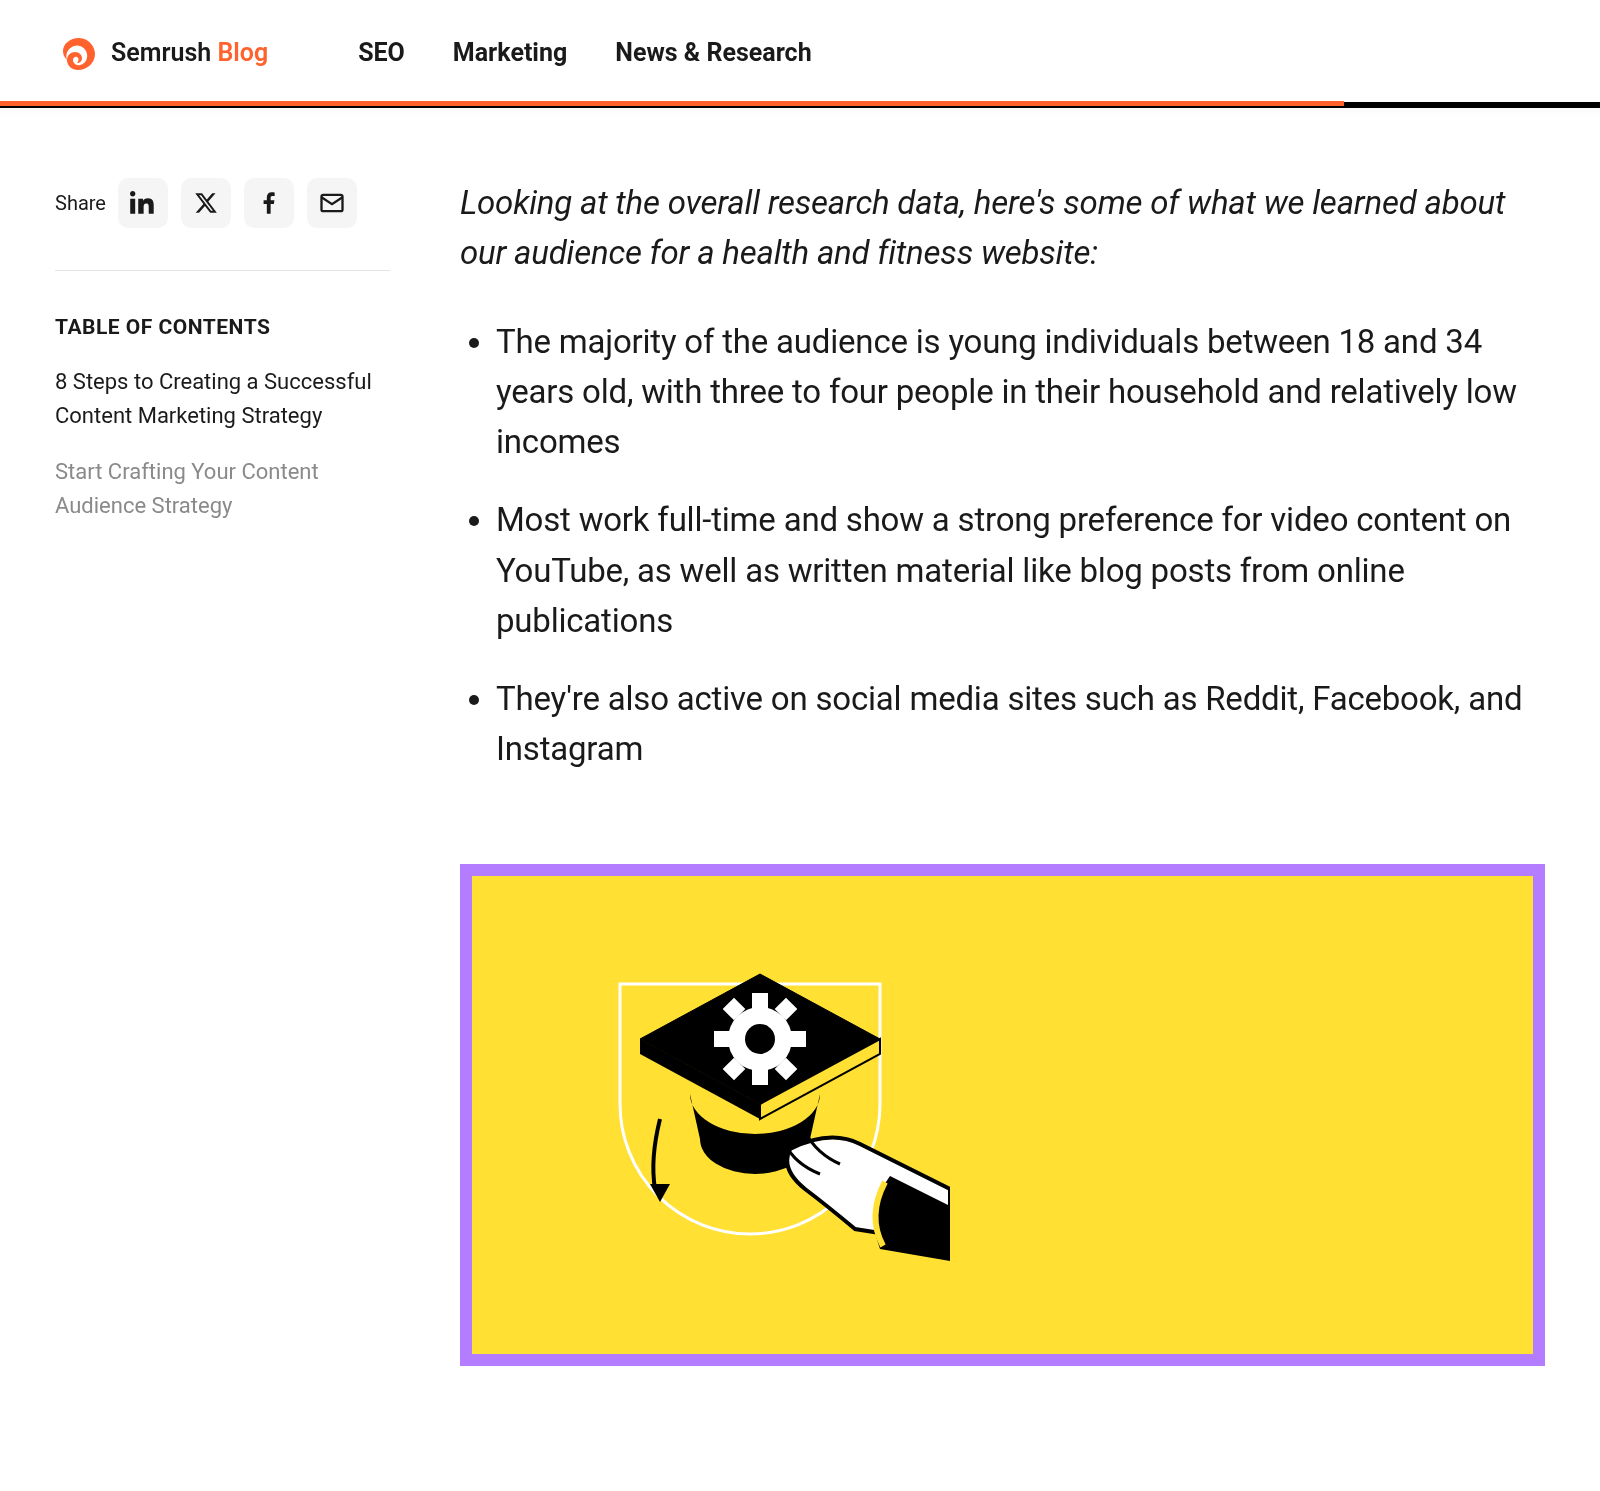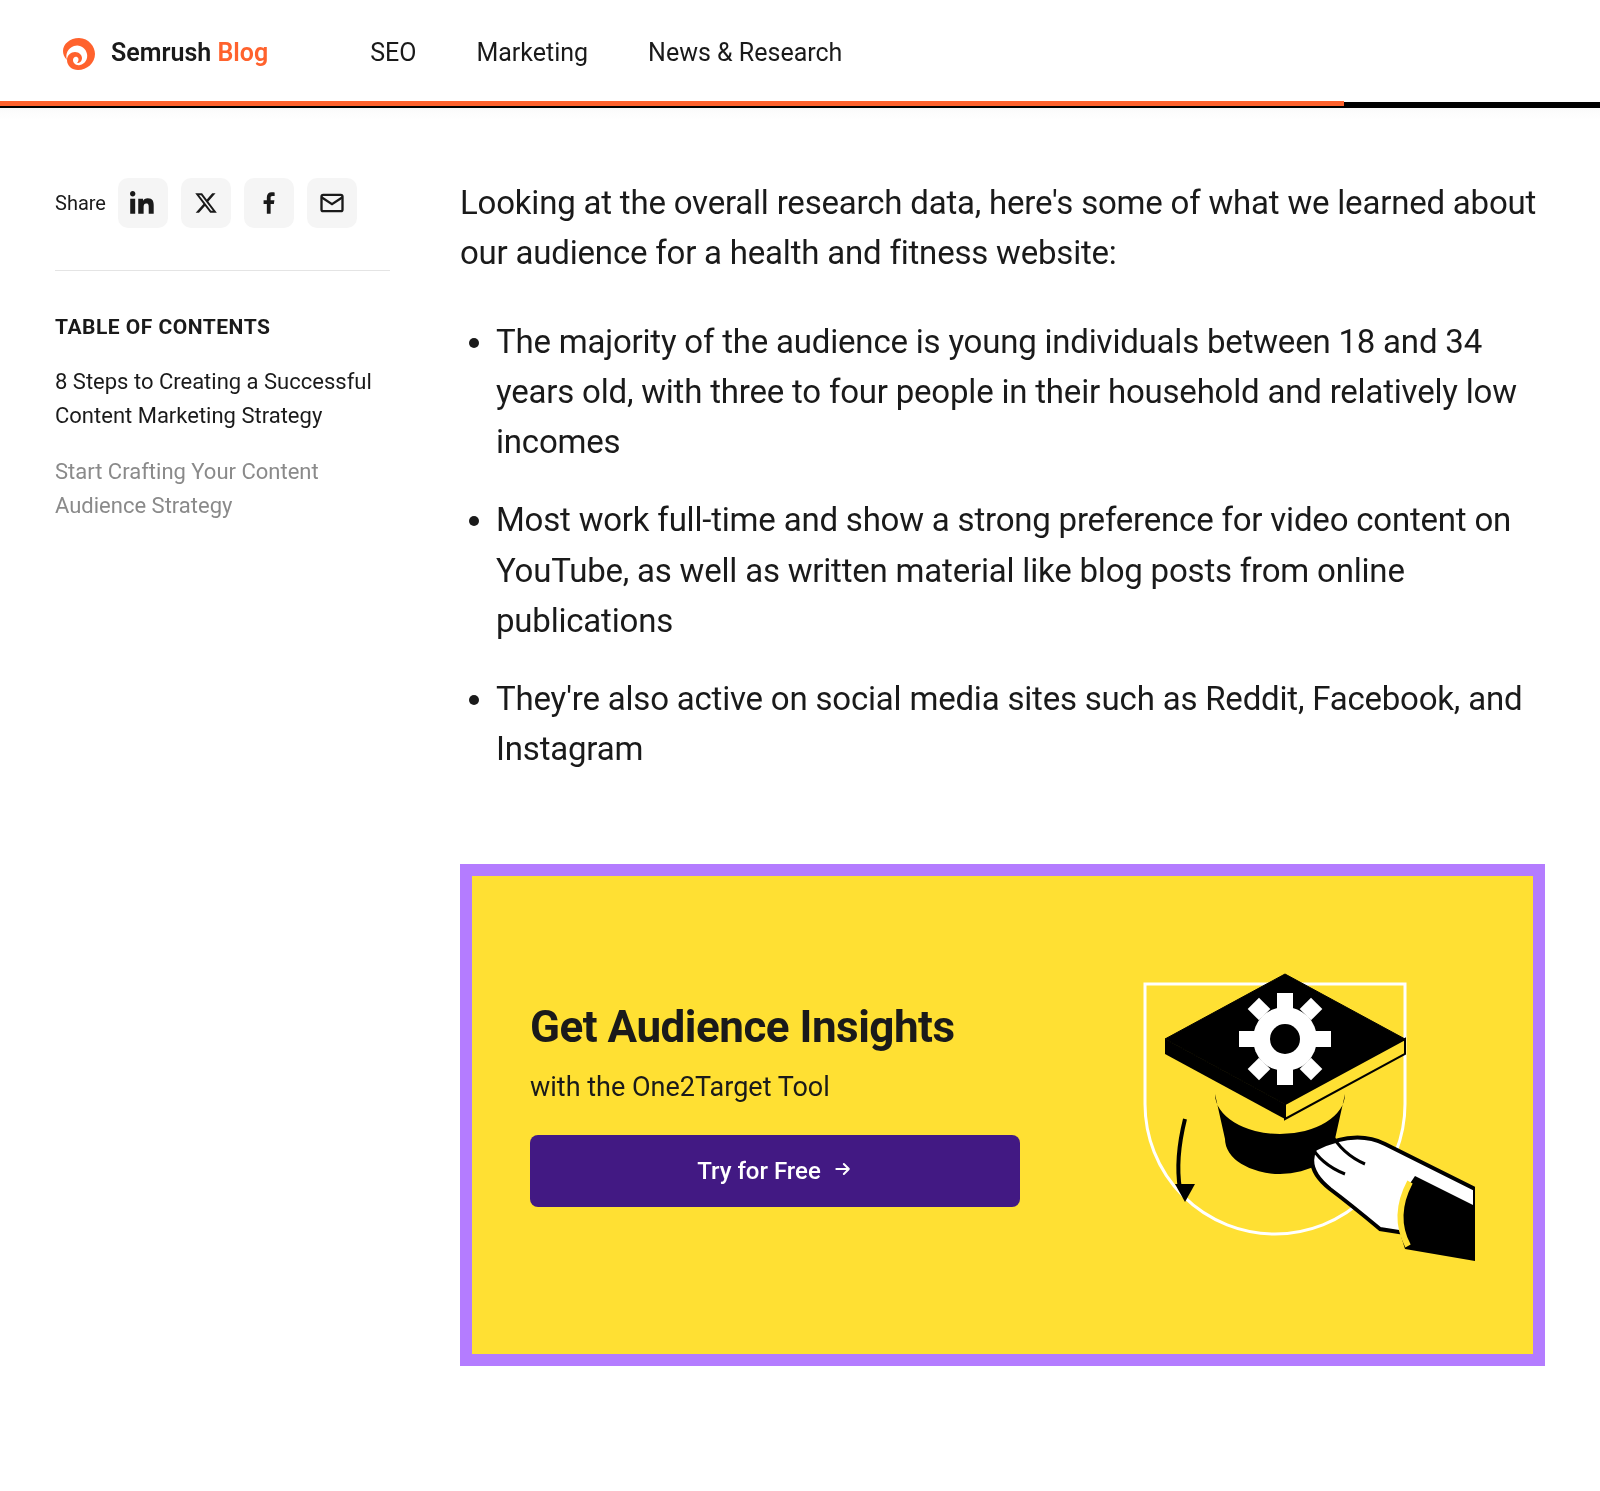--- a/index.html
+++ b/index.html
@@ -32,25 +32,24 @@
     color: #1a1a1a;
   }
   .logo-text .blog-word { color: #ff622d; }
   .nav {
     display: flex;
     gap: 48px;
     margin-left: 90px;
   }
   .nav a {
     font-size: 25px;
-    font-weight: 400;
+    font-weight: 700;
     color: #1a1a1a;
     text-decoration: none;
     cursor: pointer;
-    margin-left: 12px;
   }
   .progress-bar {
     position: absolute;
     left: 0;
     bottom: -4px;
     height: 5px;
     background: #ff622d;
     width: 84%;
   }
 
@@ -113,20 +112,21 @@
   }
   .toc-list li.active { color: #1a1a1a; }
 
   
   .body-text {
     font-size: 33px;
     line-height: 1.5;
     color: #1a1a1a;
     margin-bottom: 40px;
     letter-spacing: -.2px;
+    font-style: italic;
   }
   .body-list {
     list-style: disc;
     padding-left: 36px;
     margin-bottom: 90px;
   }
   .body-list li {
     font-size: 33px;
     line-height: 1.52;
     margin-bottom: 28px;
@@ -257,32 +257,20 @@
   <main class="main">
     <p class="body-text">Looking at the overall research data, here's some of what we learned about our audience for a health and fitness website:</p>
 
     <ul class="body-list">
       <li>The majority of the audience is young individuals between 18 and 34 years old, with three to four people in their household and relatively low incomes</li>
       <li>Most work full-time and show a strong preference for video content on YouTube, as well as written material like blog posts from online publications</li>
       <li>They're also active on social media sites such as Reddit, Facebook, and Instagram</li>
     </ul>
 
     <div class="promo">
-      <div class="promo-left">
-        <h3 class="promo-title">Get Audience Insights</h3>
-        <p class="promo-sub">with the One2Target Tool</p>
-        <div class="promo-btn">
-          <span>Try for Free</span>
-          <span>
-            <svg width="20" height="20" viewBox="0 0 24 24" fill="none" stroke="#fff" stroke-width="2.4" stroke-linecap="round" stroke-linejoin="round">
-                <path d="M4 12h15M13 6l6 6-6 6"></path>
-              </svg>
-          </span>
-        </div>
-      </div>
       <div class="promo-illus">
         <svg viewBox="0 0 420 320" width="420" height="320">
 
           <path d="M90 40 h260 v120 a130 130 0 0 1 -130 130 a130 130 0 0 1 -130 -130 Z" fill="none" stroke="#fff" stroke-width="3"></path>
 
           <path d="M130 175 q-10 40 -5 70" fill="none" stroke="#000" stroke-width="4"></path>
           <path d="M120 240 l10 18 l10 -18 z" fill="#000"></path>
 
           <path d="M160 150 a65 40 0 0 0 130 0 l-10 45 a55 35 0 0 1 -110 0 Z" fill="#000"></path>
 

